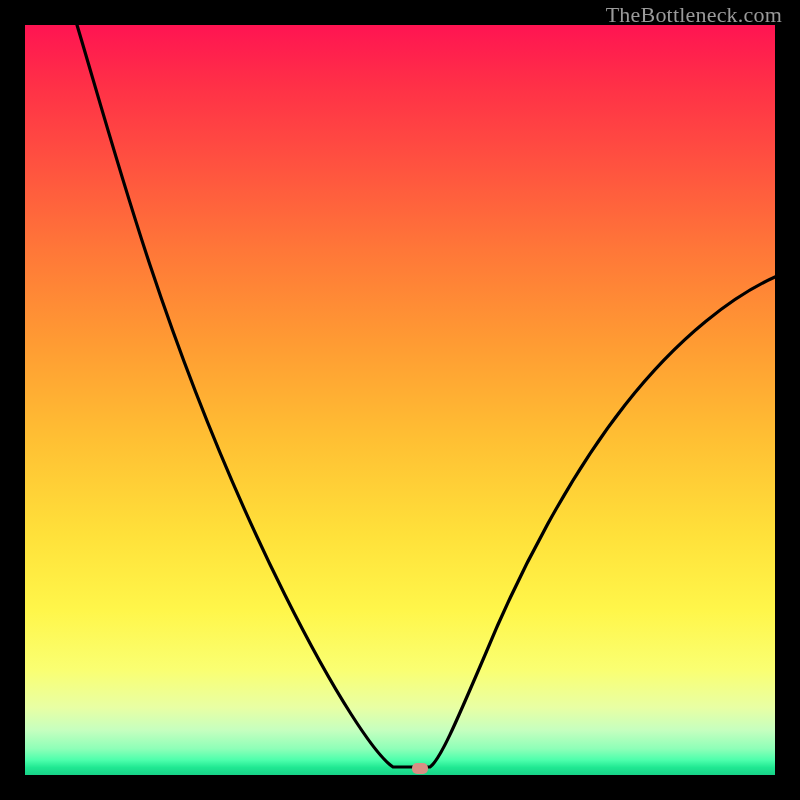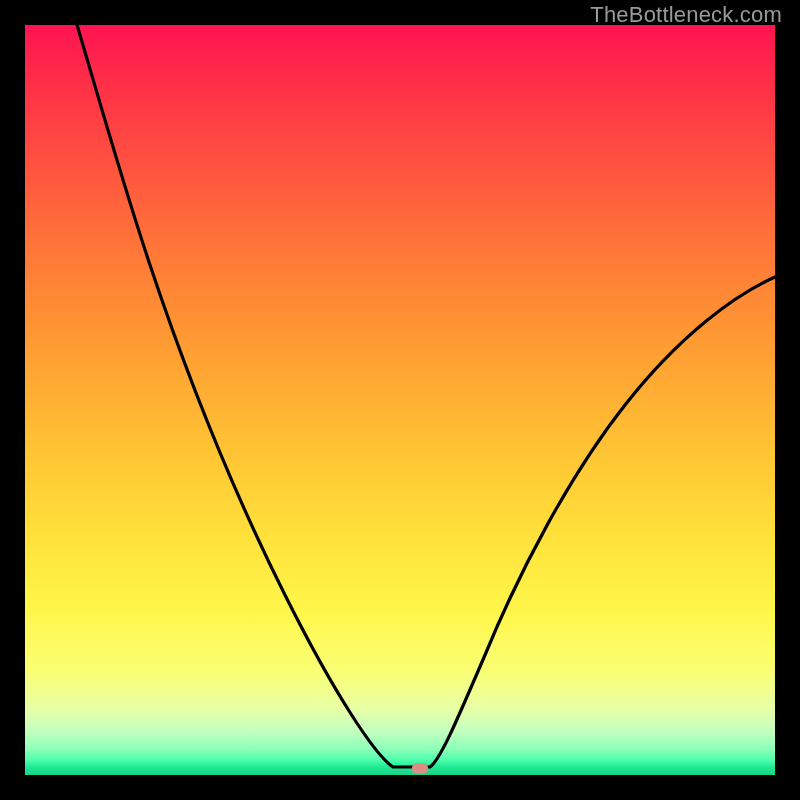--- a/index.html
+++ b/index.html
@@ -9,20 +9,21 @@
     height: 800px;
     background: #000;
     overflow: hidden;
     font-family: Arial, Helvetica, sans-serif;
   }
   .frame {
     position: relative;
     width: 800px;
     height: 796px;
     background: #000;
+    font-family: Liberation Serif, serif;
   }
   .plot-area {
     position: absolute;
     left: 25px;
     top: 25px;
     width: 750px;
     height: 750px;
     background: linear-gradient(
       to bottom,
       #ff1452 0%,

